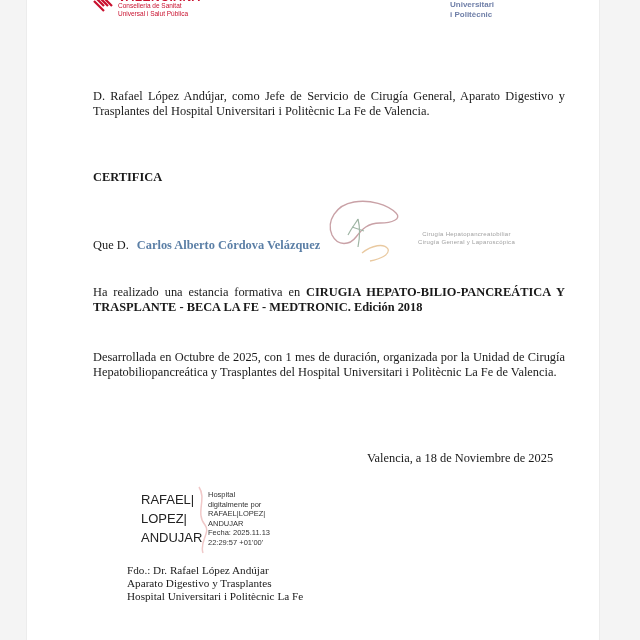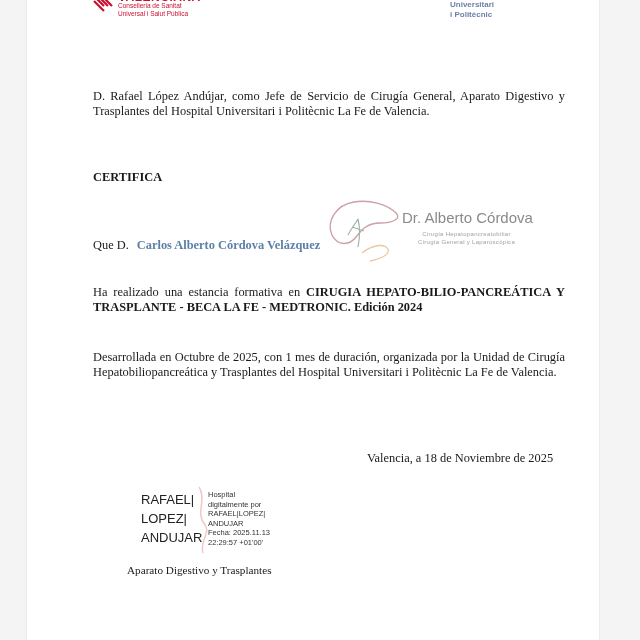--- a/index.html
+++ b/index.html
@@ -70,32 +70,31 @@
 <div class="abs para p1">D. Rafael López Andújar, como Jefe de Servicio de Cirugía General, Aparato Digestivo y Trasplantes del Hospital Universitari i Politècnic La Fe de Valencia.</div>
 
 <div class="abs certifica">CERTIFICA</div>
 
 <div class="abs cordova-logo">
   <svg style="position:absolute;left:0;top:0" width="80" height="66" viewBox="0 0 80 66">
     <path d="M10 38 C4 24,14 8,32 5 C48 2,66 8,74 16 C80 22,70 26,58 26 C46 26,40 32,34 40 C28 48,16 50,10 38 Z" fill="none" stroke="#c9a1a6" stroke-width="1.4"></path>
     <path d="M26 38 C30 30,34 26,36 22 M30 30 L42 34 M36 22 C38 30,38 40,36 50" fill="none" stroke="#9fb5a4" stroke-width="1.2"></path>
     <path d="M40 56 C50 48,62 46,66 52 C68 58,58 62,48 64" fill="none" stroke="#e9c9a0" stroke-width="1.3"></path>
   </svg>
-  <div class="cordova-name">Dr. Alberto Córdova</div>
   <div class="cordova-sub">
     <div>Cirugía Hepatopancreatobiliar</div>
     <div>Cirugía General y Laparoscópica</div>
   </div>
 </div>
 
 <div class="abs que">
   <span>Que D.</span><span class="name">Carlos Alberto Córdova Velázquez</span>
 </div>
 
-<div class="abs para p2"><span>Ha realizado una estancia formativa en </span><b>CIRUGIA HEPATO-BILIO-PANCREÁTICA Y TRASPLANTE -  BECA LA FE - MEDTRONIC. Edición 2024</b></div>
+<div class="abs para p2"><span>Ha realizado una estancia formativa en </span><b>CIRUGIA HEPATO-BILIO-PANCREÁTICA Y TRASPLANTE -  BECA LA FE - MEDTRONIC. Edición 2018</b></div>
 
 <div class="abs para p3">Desarrollada en Octubre de 2025, con 1 mes de duración, organizada por la Unidad de Cirugía Hepatobiliopancreática y Trasplantes del Hospital Universitari i Politècnic La Fe de Valencia.</div>
 
 <div class="abs date">Valencia, a 18 de Noviembre de 2025</div>
 
 <svg class="abs sig-mark" viewBox="0 0 40 70">
   <path d="M14 2 C22 14,10 28,20 40 C26 48,14 56,18 68" fill="none" stroke="#f0c8c8" stroke-width="1.5"></path>
 </svg>
 <div class="abs sig-name">
   <div>RAFAEL|</div>
@@ -105,14 +104,16 @@
 <div class="abs sig-detail">
   <div>Hospital</div>
   <div>digitalmente por</div>
   <div>RAFAEL|LOPEZ|</div>
   <div>ANDUJAR</div>
   <div>Fecha: 2025.11.13</div>
   <div>22:29:57 +01'00'</div>
 </div>
 
 <div class="abs fdo">
+  <div>Fdo.: Dr. Rafael López Andújar</div>
   <div>Aparato Digestivo y Trasplantes</div>
+  <div>Hospital Universitari i Politècnic La Fe</div>
 </div>
 
 </body></html>

